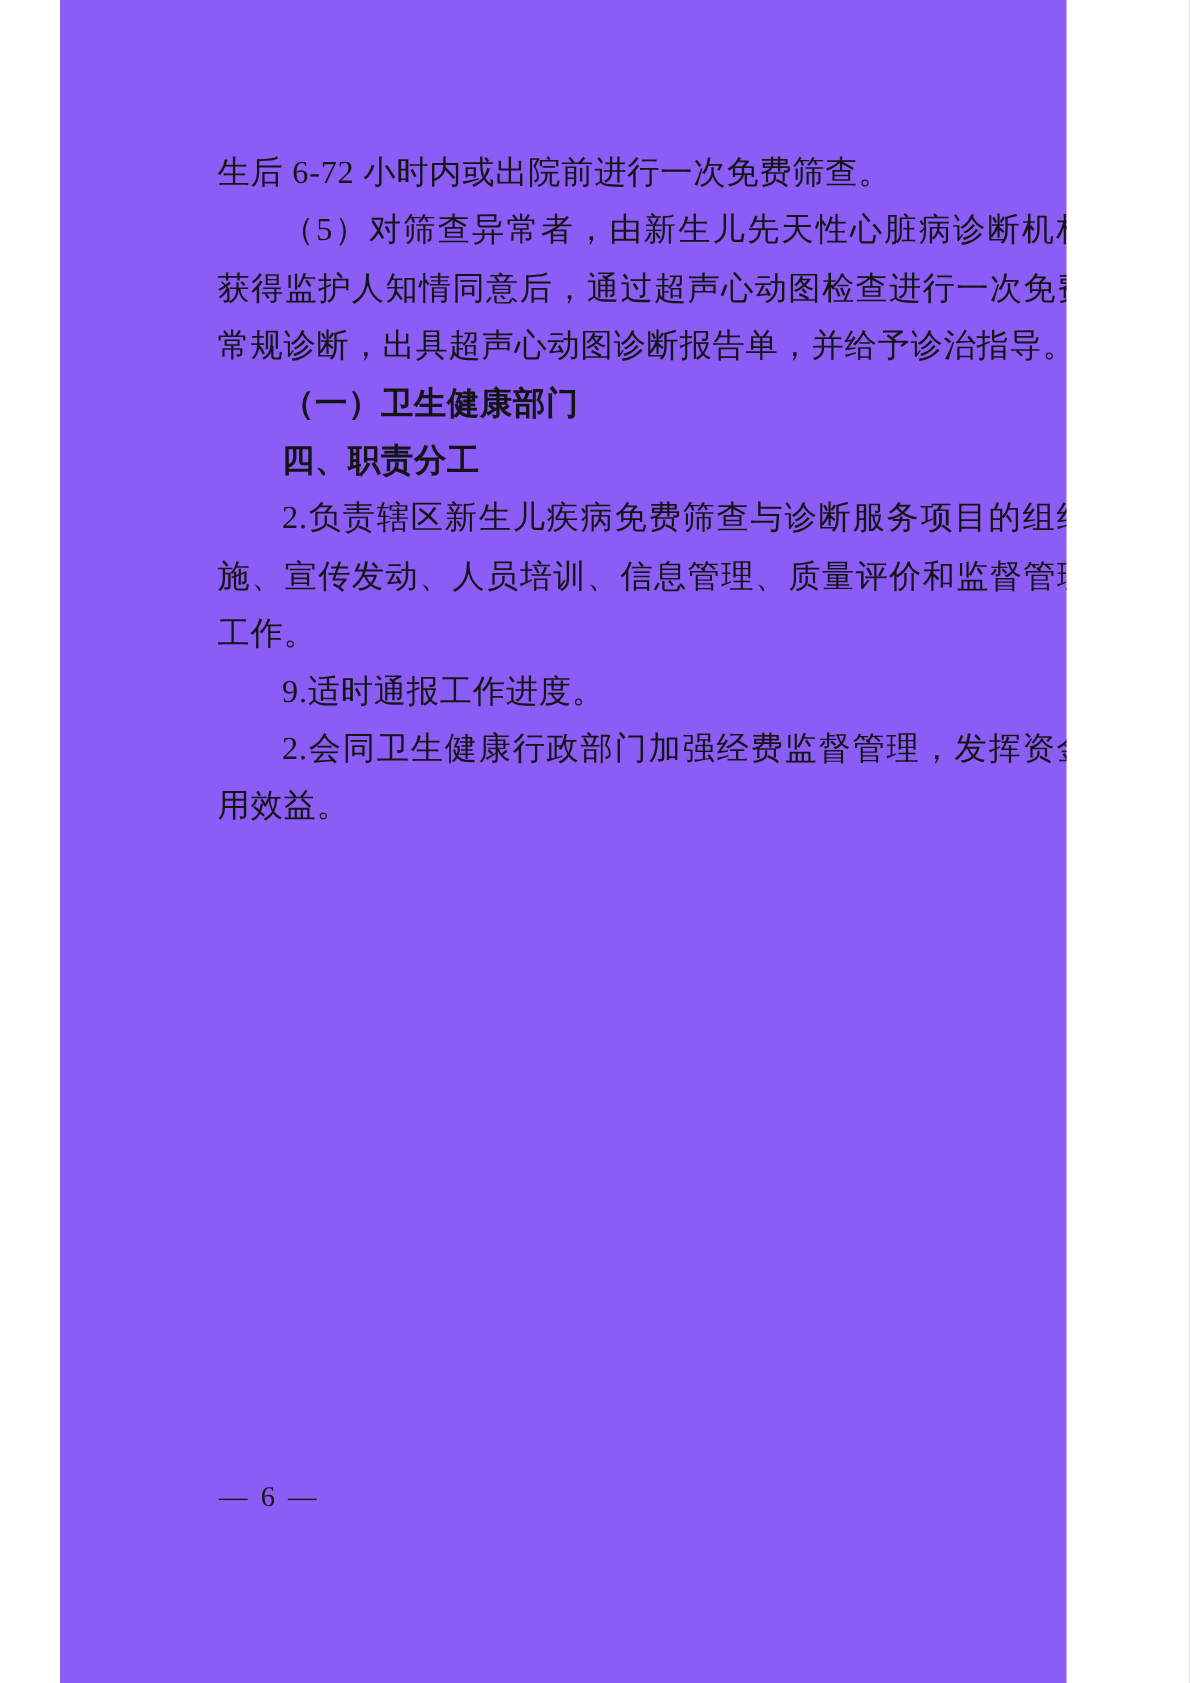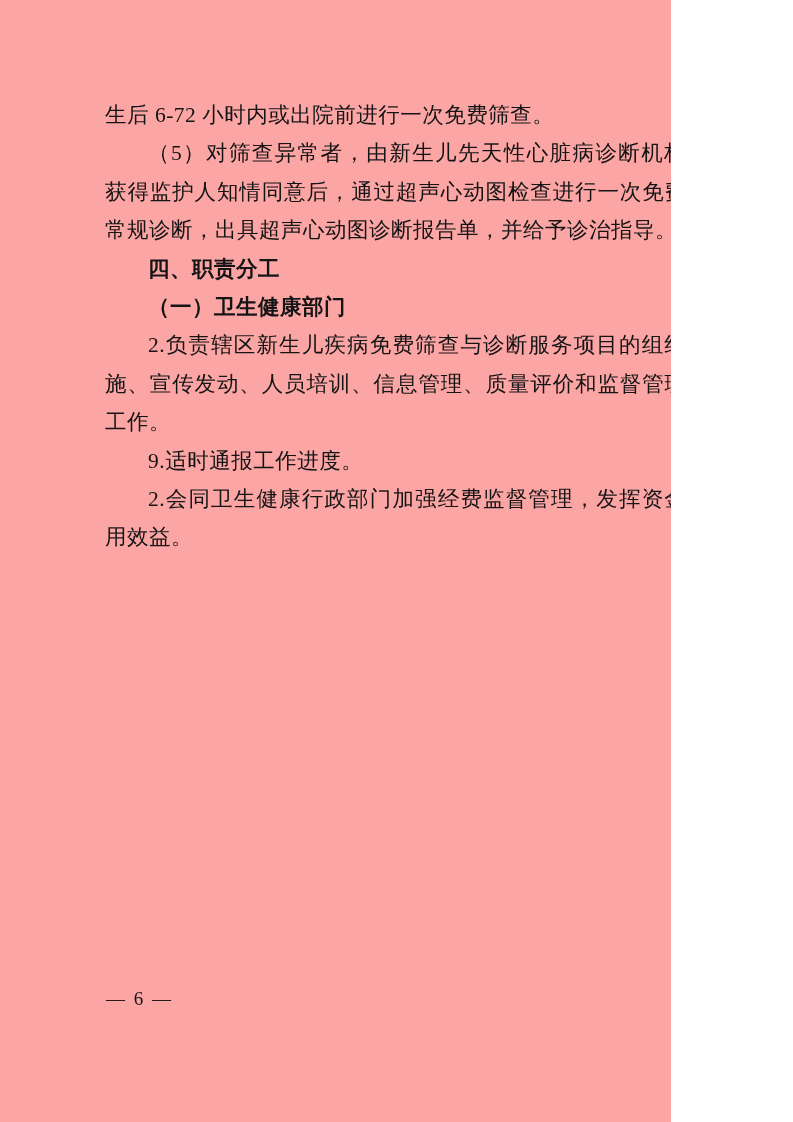--- a/index.html
+++ b/index.html
@@ -4,24 +4,25 @@
 <style>
   html, body {
     margin: 0;
     padding: 0;
     background: #ffffff;
   }
   .page {
     position: relative;
     width: 671px;
     height: 1122px;
-    background: #fca5a5;
+    background: #8b5cf6;
     overflow: hidden;
     font-family: "Liberation Serif", "DejaVu Serif", serif;
     color: #141414;
+    margin-left: 40px;
   }
   .content {
     position: absolute;
     left: 105px;
     top: 96px;
     width: 604px;
   }
   .content p {
     margin: 0;
     font-size: 21.5px;
@@ -52,20 +53,20 @@
     font-family: "Liberation Serif", "DejaVu Serif", serif;
   }
 </style>
 </head>
 <body>
 
 <div class="page">
   <div class="content">
     <p>生后 6-72 小时内或出院前进行一次免费筛查。</p>
     <p class="indent">（5）对筛查异常者，由新生儿先天性心脏病诊断机构在获得监护人知情同意后，通过超声心动图检查进行一次免费的常规诊断，出具超声心动图诊断报告单，并给予诊治指导。</p>
+    <p class="indent h2">（一）卫生健康部门</p>
     <p class="indent h1">四、职责分工</p>
-    <p class="indent h2">（一）卫生健康部门</p>
     <p class="indent">2.负责辖区新生儿疾病免费筛查与诊断服务项目的组织实施、宣传发动、人员培训、信息管理、质量评价和监督管理等工作。</p>
     <p class="indent">9.适时通报工作进度。</p>
     <p class="indent">2.会同卫生健康行政部门加强经费监督管理，发挥资金使用效益。</p>
   </div>
   <div class="footer">— 6 —</div>
 </div>
 
 </body></html>

